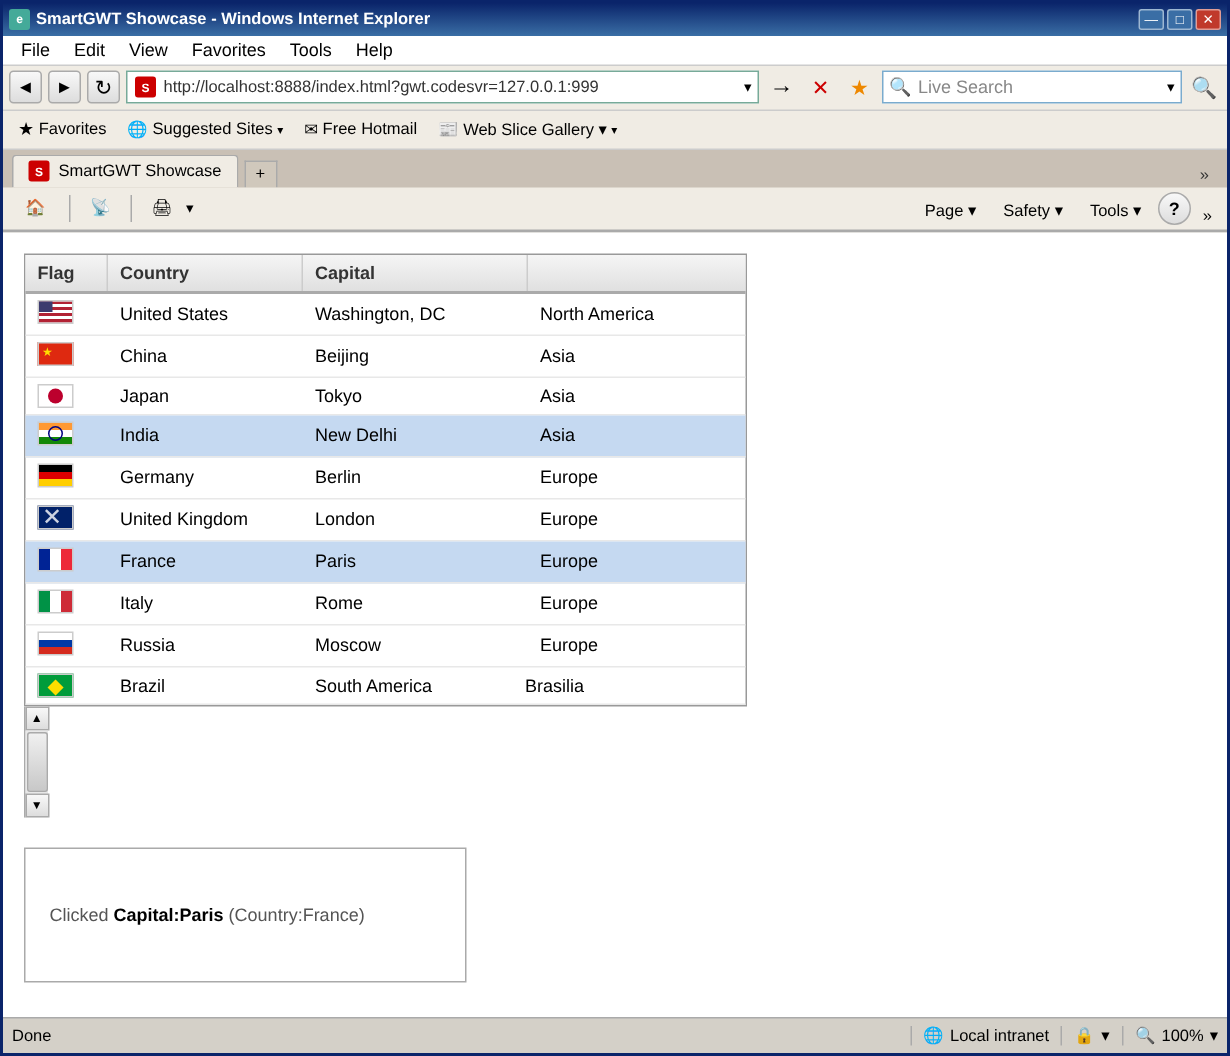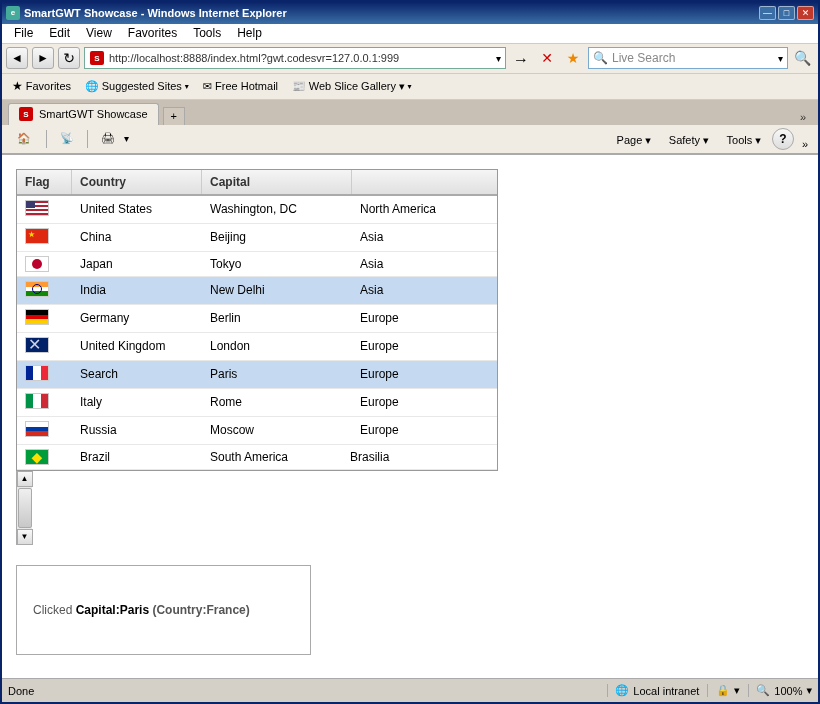--- a/index.html
+++ b/index.html
@@ -210,21 +210,21 @@
       width: 295px;
       height: 90px;
       padding: 16px;
       font-size: 12px;
       color: #555;
       display: flex;
       align-items: center;
     }
     .info-text { }
     .info-bold { font-weight: bold; color: #000; }
-    .info-paren { color: #555; font-weight: bold; }
+    .info-paren { color: #555; }
 
     
     .status-bar {
       background: #d4d0c8;
       height: 24px;
       display: flex;
       align-items: center;
       justify-content: space-between;
       padding: 0 6px;
       border-top: 1px solid #aaa;
@@ -397,21 +397,21 @@
               <div class="grid-cell col-continent">Europe</div>
             </div>
             <div class="grid-row">
               <div class="grid-cell col-flag"><div class="flag flag-gb"></div></div>
               <div class="grid-cell col-country">United Kingdom</div>
               <div class="grid-cell col-capital">London</div>
               <div class="grid-cell col-continent">Europe</div>
             </div>
             <div class="grid-row selected">
               <div class="grid-cell col-flag"><div class="flag flag-fr"></div></div>
-              <div class="grid-cell col-country">Search</div>
+              <div class="grid-cell col-country">France</div>
               <div class="grid-cell col-capital">Paris</div>
               <div class="grid-cell col-continent">Europe</div>
             </div>
             <div class="grid-row">
               <div class="grid-cell col-flag"><div class="flag flag-it"></div></div>
               <div class="grid-cell col-country">Italy</div>
               <div class="grid-cell col-capital">Rome</div>
               <div class="grid-cell col-continent">Europe</div>
             </div>
             <div class="grid-row">

